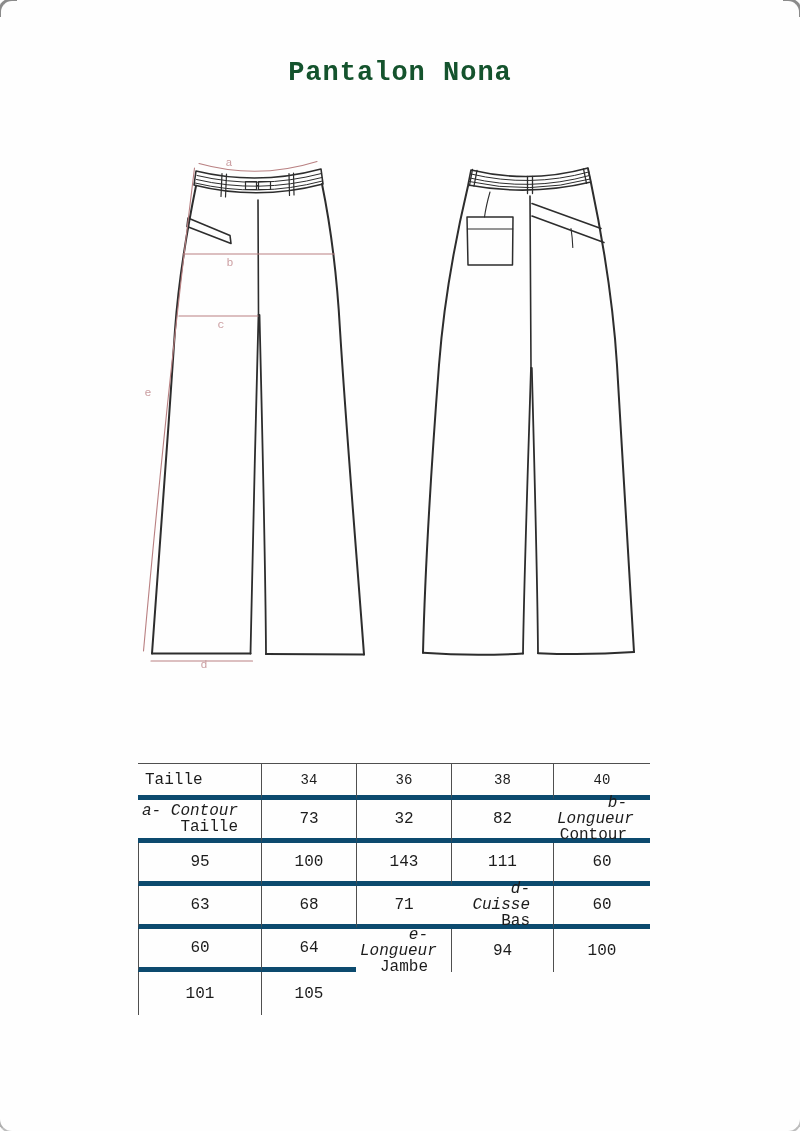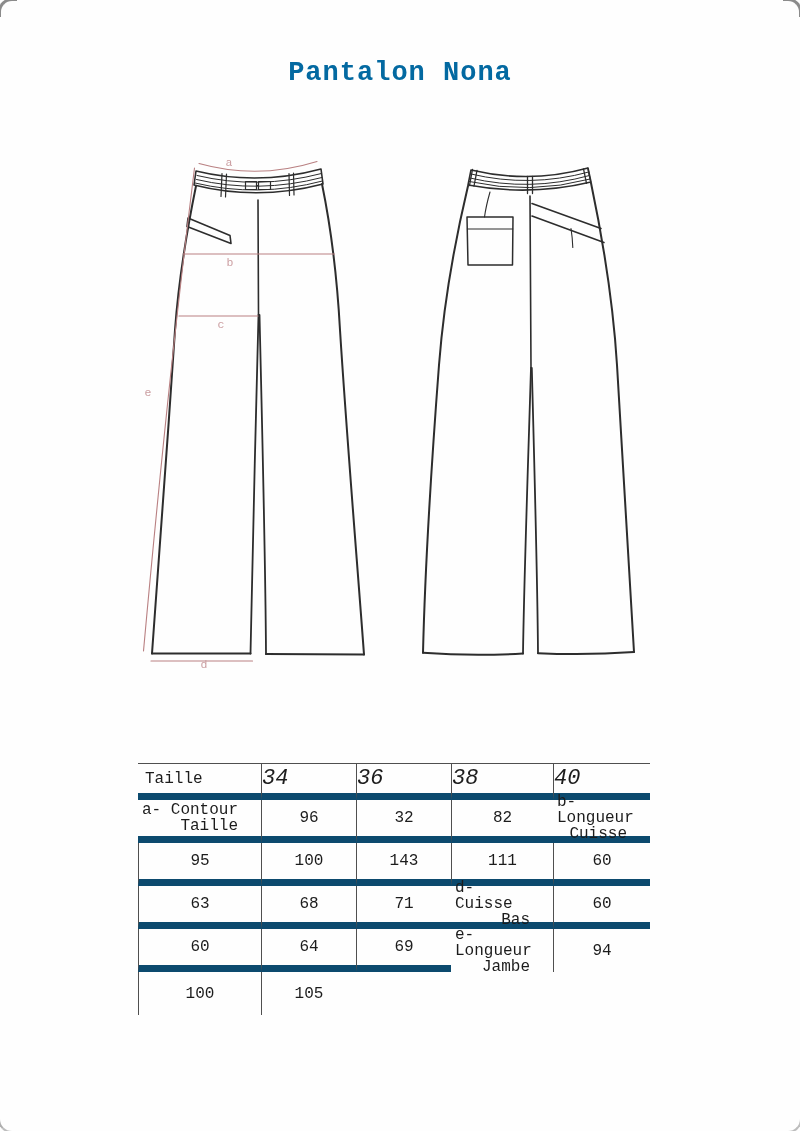--- a/index.html
+++ b/index.html
@@ -9,42 +9,42 @@
   }
   
   .corner { position:absolute; width:16px; height:16px; border:0 solid #6f6f6f; opacity:.8; }
   .corner.tl { top:-2px; left:-2px;  border-top-width:3px; border-left-width:3px;  border-top-left-radius:14px; }
   .corner.tr { top:-2px; right:-2px; border-top-width:3px; border-right-width:3px; border-top-right-radius:14px; }
   .corner.bl { bottom:-2px; left:-2px;  border-bottom-width:2px; border-left-width:2px;  border-bottom-left-radius:14px; opacity:.45; }
   .corner.br { bottom:-2px; right:-2px; border-bottom-width:2px; border-right-width:2px; border-bottom-right-radius:14px; opacity:.45; }
 
   .title {
     position:absolute; top:58px; left:0; width:100%;
-    text-align:center; font-size:27px; font-weight:700; letter-spacing:1px; color:#0369a1;
+    text-align:center; font-size:27px; font-weight:700; letter-spacing:1px; color:#14532d;
   }
 
   .drawing { position:absolute; top:0; left:0; }
 
   
   .size-table {
     position:absolute; left:138px; top:763px; width:512px;
     display:grid;
     grid-template-columns:123px 95px 95px 102px 97px;
     grid-template-rows:37px 43px 43px 43px 43px 43px;
     font-size:16px; line-height:16px;
   }
   .size-table .cell { display:flex; flex-direction:column; justify-content:center; box-sizing:border-box; }
   .bt { border-top:1px solid #4f4f4f; }
-  .bb { border-bottom:7px solid #0c4a6e; }
+  .bb { border-bottom:5px solid #0c4a6e; }
   .bl { border-left:1px solid #4f4f4f; }
   .head-label { padding-left:7px; font-size:16px; }
-  .head-size  { text-align:left; font-size:22px;font-style:italic; }
+  .head-size  { text-align:center; font-size:14px; }
   .val        { text-align:center; font-size:16px; }
   .row-label  { padding-left:4px; padding-right:23px; }
-  .row-label .l1 { text-align:left; }
+  .row-label .l1 { text-align:right;font-style:italic; }
   .row-label .l2 { text-align:right; }
 </style>
 </head>
 <body>
 
 <div class="page">
 
   <div class="corner tl"></div>
   <div class="corner tr"></div>
   <div class="corner bl"></div>
@@ -132,49 +132,49 @@
     </div>
     <div class="cell head-size bt bb bl">34</div>
     <div class="cell head-size bt bb bl">36</div>
     <div class="cell head-size bt bb bl">38</div>
     <div class="cell head-size bt bb bl">40</div>
 
     <div class="cell row-label bb">
       <span class="l1">a- Contour</span>
       <span class="l2">Taille</span>
     </div>
-    <div class="cell val bb bl">96</div>
+    <div class="cell val bb bl">73</div>
     <div class="cell val bb bl">32</div>
     <div class="cell val bb bl">82</div>
 
     <div class="cell row-label bb">
       <span class="l1">b- Longueur</span>
-      <span class="l2">Cuisse</span>
+      <span class="l2">Contour</span>
     </div>
     <div class="cell val bb bl">95</div>
     <div class="cell val bb bl">100</div>
     <div class="cell val bb bl">143</div>
     <div class="cell val bb bl">111</div>
 
     <div class="cell val bb bl">60</div>
     <div class="cell val bb bl">63</div>
     <div class="cell val bb bl">68</div>
     <div class="cell val bb bl">71</div>
 
     <div class="cell row-label bb">
       <span class="l1">d- Cuisse</span>
       <span class="l2">Bas</span>
     </div>
     <div class="cell val bb bl">60</div>
     <div class="cell val bb bl">60</div>
     <div class="cell val bb bl">64</div>
-    <div class="cell val bb bl">69</div>
 
     <div class="cell row-label">
       <span class="l1">e- Longueur</span>
       <span class="l2">Jambe</span>
     </div>
     <div class="cell val bl">94</div>
     <div class="cell val bl">100</div>
+    <div class="cell val bl">101</div>
     <div class="cell val bl">105</div>
   </div>
 
 </div>
 
 </body></html>

